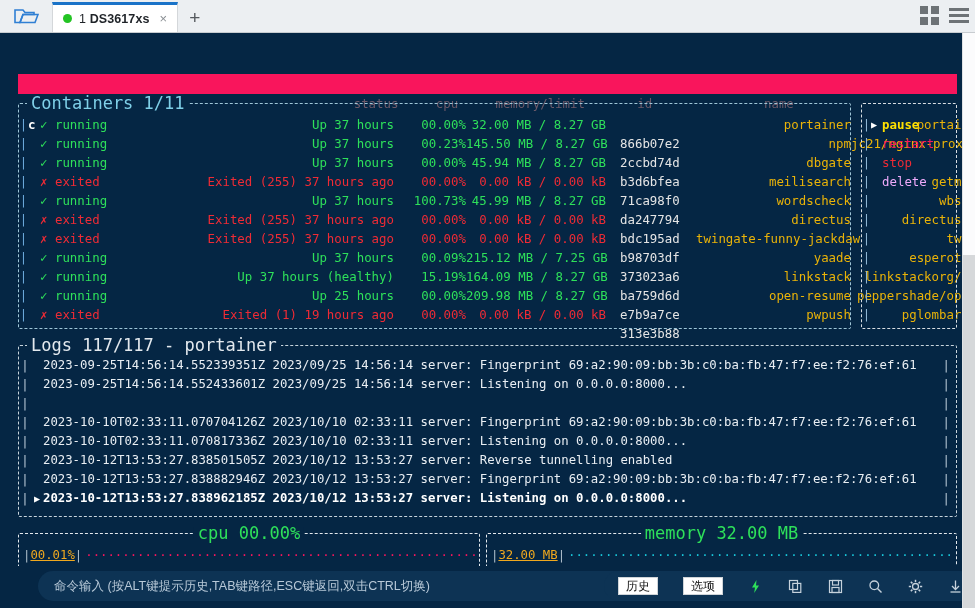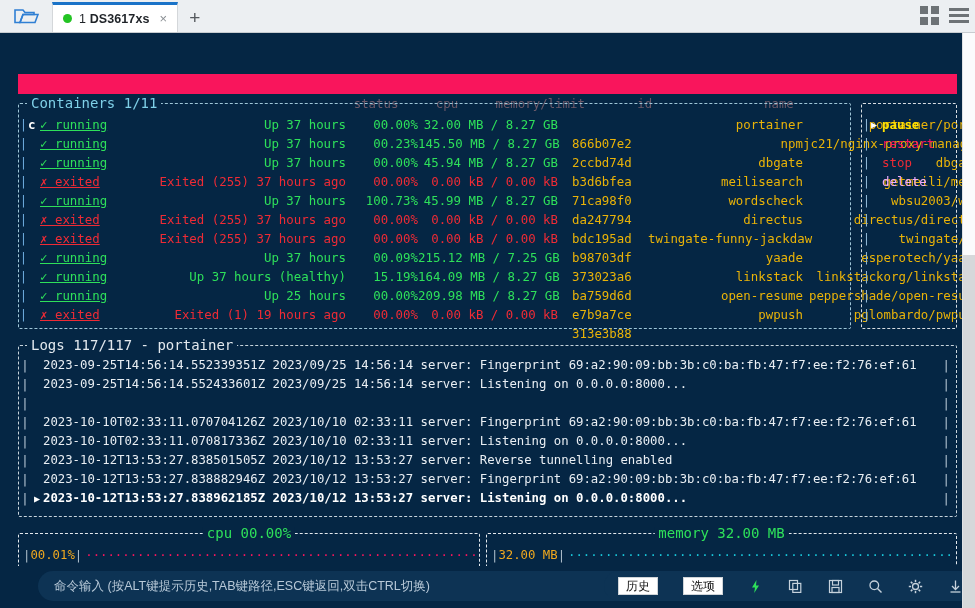--- a/index.html
+++ b/index.html
@@ -86,21 +86,21 @@
   
   .panel {
     position: absolute;
     border: 1px dashed #b9c6d0;
     border-radius: 2px;
   }
   .panel-title {
     position: absolute; top: -7px;
     background: #052644;
     padding: 0 4px;
-    font-size: 14px;
+    font-size: 17px;
     white-space: nowrap;
     line-height: 12px;
   }
 
   #containers-panel { left: 18px; top: 70px; width: 833px; height: 226px; border-color: #9fc6d8; }
   #containers-panel .panel-title { left: 8px; color: #7fd0e8; }
 
   #menu-panel { left: 861px; top: 70px; width: 96px; height: 226px; border-color: #d8dde2; }
 
   #logs-panel { left: 18px; top: 312px; width: 939px; height: 172px; border-color: #c8d4dc; }
@@ -115,30 +115,30 @@
   
   #rows { position: absolute; left: 0; top: 11px; right: 0; }
   .crow {
     height: 19px; line-height: 19px;
     display: flex; align-items: center;
     white-space: pre;
     font-size: 12.4px;
   }
   .gutter { width: 9px; color: #6aa7d8; text-align: center; flex: none; }
   .cur { width: 12px; color: #ffffff; font-weight: 700; flex: none; text-align: left; }
-  .c-state  { width: 116px; flex: none; text-decoration: underline; }
-  .c-status { width: 190px; flex: none; text-align: right; }
+  .c-state  { width: 116px; flex: none; }
+  .c-status { width: 190px; flex: none; text-align: right; margin-left: 48px; }
   .c-cpu    { width: 72px;  flex: none; text-align: right; }
   .c-mem    { width: 140px; flex: none; text-align: right; }
   .c-id     { width: 90px;  flex: none; text-align: left; padding-left: 14px;}
   .c-name   { width: 155px; flex: none; text-align: right; }
   .c-image  { width: 185px; flex: none; text-align: right; overflow: hidden; }
   .run  { color: #2ee05a; }
   .exit { color: #ef2b35; }
-  .idcol { color: #eab308; margin-top: 37px; }
+  .idcol { color: #e5e5e5; margin-top: 37px; }
   .namecol { color: #eab308; }
 
   
   #menu-items { position: absolute; left: 0; top: 11px; width: 100%; }
   .mrow { height: 19px; line-height: 19px; display: flex; align-items: center; white-space: pre; font-size: 12.4px; }
   .mrow .mgut { width: 9px; color: #8fb6d4; text-align: center; flex: none; }
   .mrow .marrow { width: 11px; color: #ffffff; flex: none; font-size: 10px; }
   .m-pause   { color: #ffe000; font-weight: 700; }
   .m-restart { color: #f9155c; }
   .m-stop    { color: #ef2b35; }
@@ -156,21 +156,21 @@
   .lrow.sel .ltext { font-weight: 700; color: #ffffff; }
   .lrow .lend { position: absolute; right: 6px; color: #b3c4d2; }
 
   
   .spark-row {
     position: absolute; left: 4px; right: 4px; top: 12px;
     height: 18px; display: flex; align-items: center;
     white-space: pre; font-size: 12.3px;
   }
   .spark-bar { color: #aebecb; }
-  .spark-val { color: #f0a81e; }
+  .spark-val { color: #f0a81e; text-decoration: underline; }
   .dots { letter-spacing: 0px; overflow: hidden; flex: 1; padding-left: 3px; }
   .dots-cpu { color: #f9155c; }
   .dots-mem { color: #19c6d8; }
 
   
   #bottom-bar {
     position: absolute; left: 8px; bottom: 0;
     width: 975px; height: 42px;
     background: #052644;
   }

